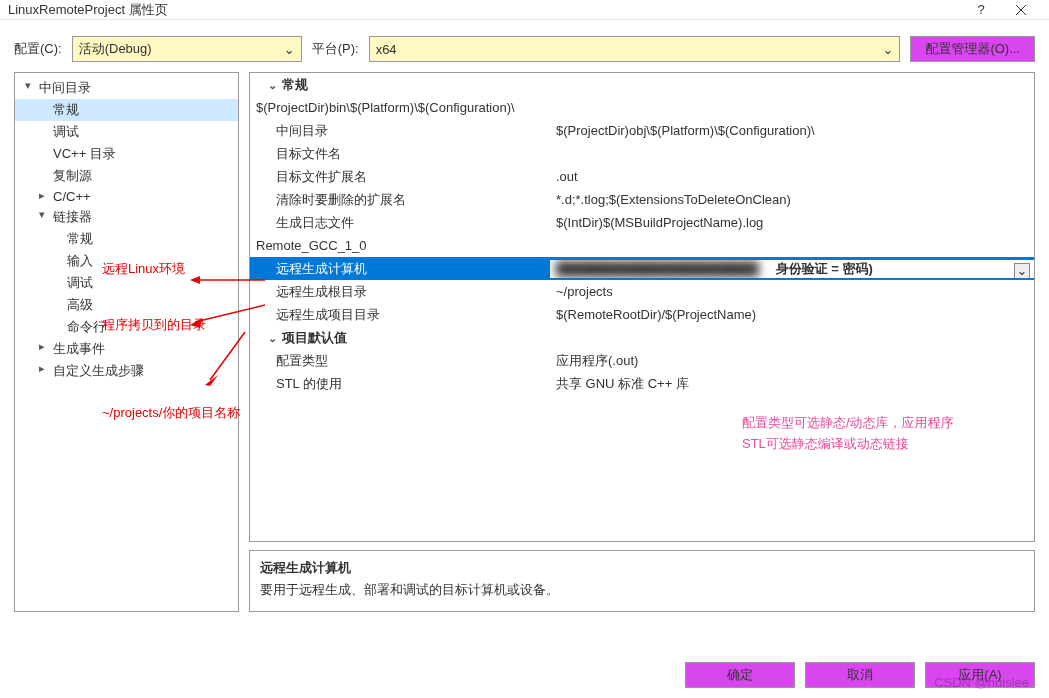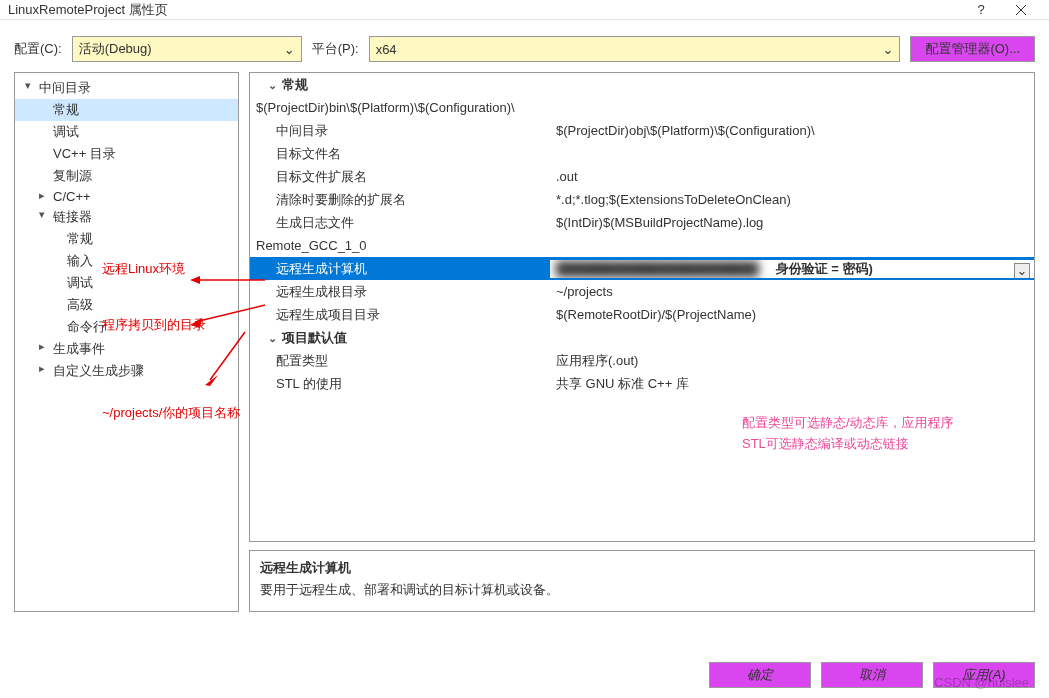--- a/index.html
+++ b/index.html
@@ -31,21 +31,21 @@
 .grid-row.group .tw { display:inline-block; width:14px; font-size:11px; color:#555; }
 .grid-row.selected { background:#0078d7; color:#fff; }
 .grid-row.selected .col-r { background:#fff; color:#333; position:relative; }
 .grid-row.selected .dd { position:absolute; right:4px; top:3px; width:16px; height:16px; border:1px solid #888; background:#eee; display:flex; align-items:center; justify-content:center; }
 .pix { filter:blur(5px); display:inline-block; }
 .auth { filter:none; }
 .advisory { position:absolute; left:460px; top:340px; color:#ec4899; line-height:1.6;margin-left:32px; }
 .desc { border:1px solid #999; border-top:1px solid #999; margin-top:8px; padding:8px 10px; height:62px; }
 .desc .dt { font-weight:bold; margin-bottom:4px; }
 .footer { position:absolute; bottom:10px; right:14px; display:flex; gap:10px; }
-.footer .btn { width:102px; justify-content:center;font-style:italic; }
+.footer .btn { width:110px; justify-content:center; }
 .watermark { position:absolute; bottom:8px; right:20px; color:rgba(0,0,0,.25); font-size:13px; pointer-events:none; }
 .arrow-svg { position:absolute; pointer-events:none; }
 .anno { position:absolute; color:#e60000; pointer-events:none; }
 </style>
 </head>
 <body>
 
 <div class="titlebar">
   <span class="title">LinuxRemoteProject 属性页</span>
   <div class="tb-btn">?</div>

